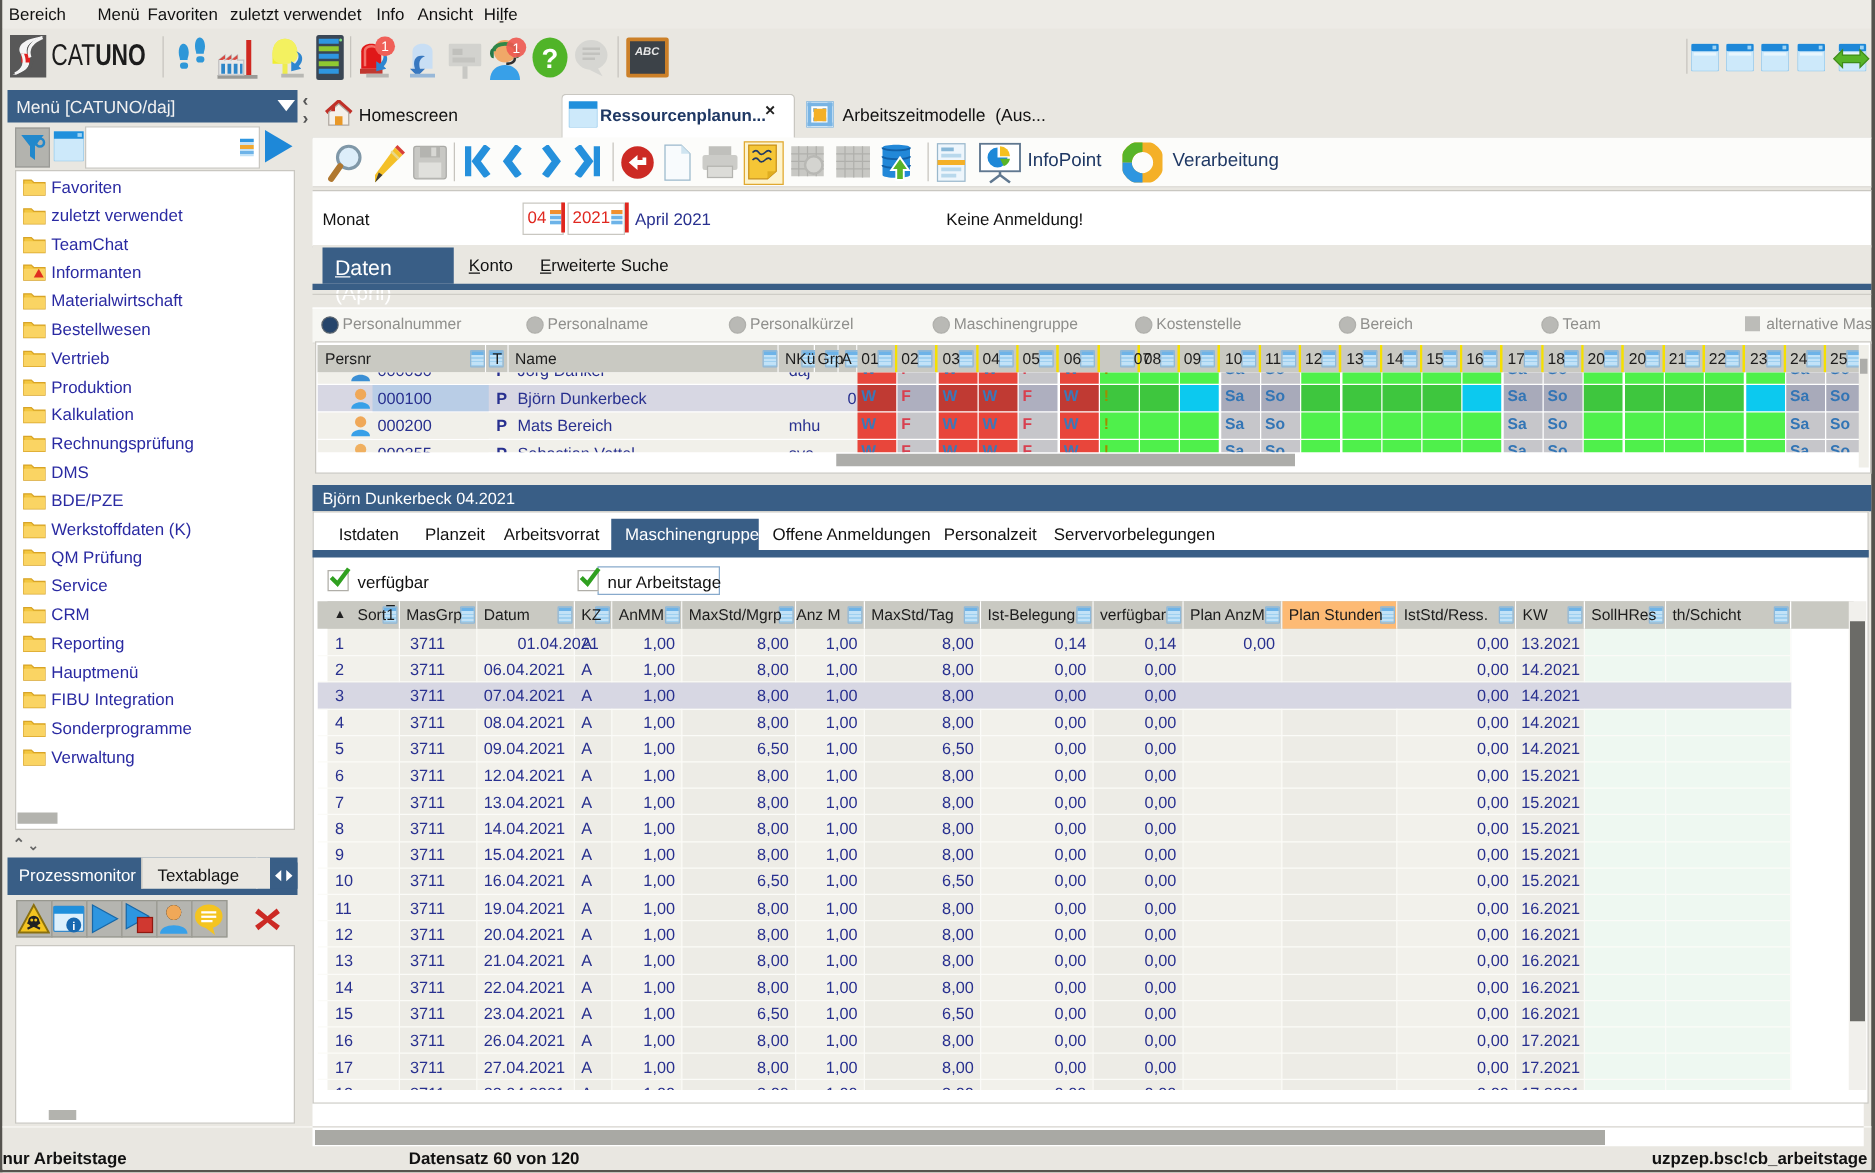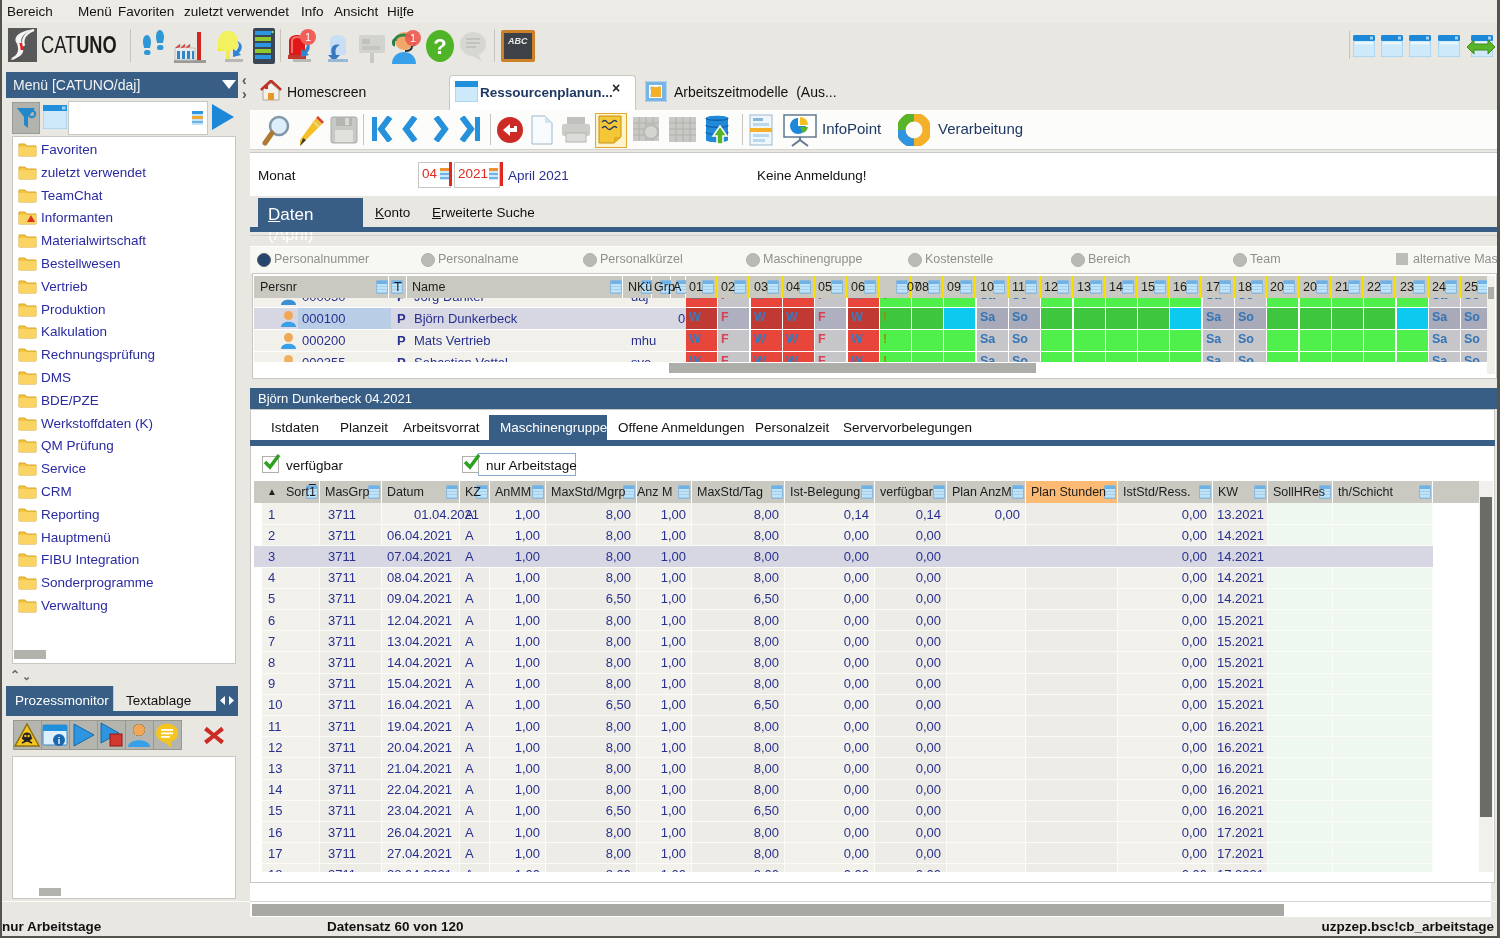--- a/index.html
+++ b/index.html
@@ -727,21 +727,21 @@
       <div class="dc" style="left:1175px;top:10px;width:31px;background:#a8aaba;color:#3375b5;font-weight:bold;"><span style="position:relative;top:2px;">Sa</span></div>
       <div class="dc" style="left:1207px;top:10px;width:31px;background:#a8aaba;color:#3375b5;font-weight:bold;"><span style="position:relative;top:2px;">So</span></div>
 <div class="a" style="left:0;top:32px;width:434px;height:21px;background:#f1f0ea;"></div>
       <div class="a" style="left:44px;top:32px;width:93px;height:21px;background:#f1f0ea;"></div>
       <svg class="a" style="left:26px;top:34px" width="17" height="18" viewBox="0 0 17 18">
         <circle cx="8.5" cy="5.5" r="4.5" fill="#f0a858"></circle>
         <path d="M1 17 C1 10 16 10 16 17 Z" fill="#38a0e8"></path>
       </svg>
       <span class="tfc" style="left:48px;top:35px;">000200</span>
       <span class="tfc" style="left:143px;top:35px;font-weight:bold;">P</span>
-      <span class="tfc" style="left:160px;top:35px;">Mats Vertrieb</span>
+      <span class="tfc" style="left:160px;top:35px;">Mats Bereich</span>
       <span class="tfc" style="left:377px;top:35px;">mhu</span>
       <span class="tfc" style="left:424px;top:35px;"></span>
       <div class="dc" style="left:432px;top:32px;width:31px;background:#e8463b;color:#3b79b9;font-weight:bold;"><span style="position:relative;top:2px;">W</span></div>
       <div class="dc" style="left:464px;top:32px;width:31px;background:#c6c6ca;color:#d84050;font-weight:bold;"><span style="position:relative;top:2px;">F</span></div>
       <div class="dc" style="left:497px;top:32px;width:31px;background:#e8463b;color:#3b79b9;font-weight:bold;"><span style="position:relative;top:2px;">W</span></div>
       <div class="dc" style="left:529px;top:32px;width:31px;background:#e8463b;color:#3b79b9;font-weight:bold;"><span style="position:relative;top:2px;">W</span></div>
       <div class="dc" style="left:561px;top:32px;width:31px;background:#c6c6ca;color:#d84050;font-weight:bold;"><span style="position:relative;top:2px;">F</span></div>
       <div class="dc" style="left:594px;top:32px;width:31px;background:#e8463b;color:#3b79b9;font-weight:bold;"><span style="position:relative;top:2px;">W</span></div>
       <div class="dc" style="left:626px;top:32px;width:31px;background:#4ff04b;color:#a08c00;font-weight:bold;"><span style="position:relative;top:2px;">!</span></div>
       <div class="dc" style="left:658px;top:32px;width:31px;background:#4ff04b;color:#000;font-weight:normal;"><span style="position:relative;top:2px;"></span></div>

